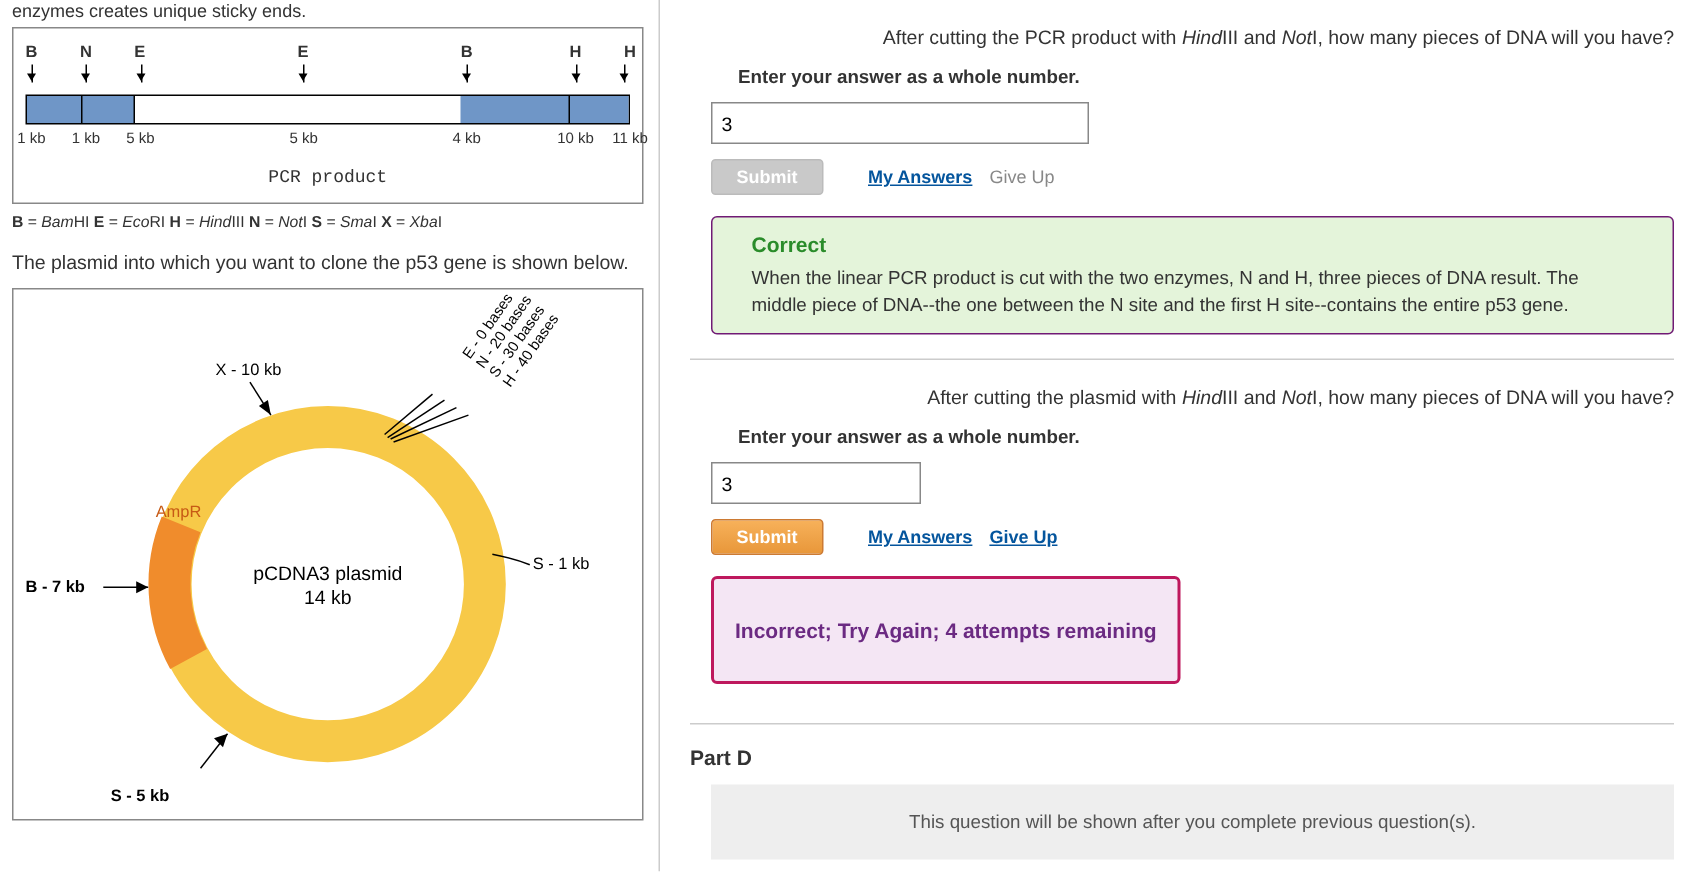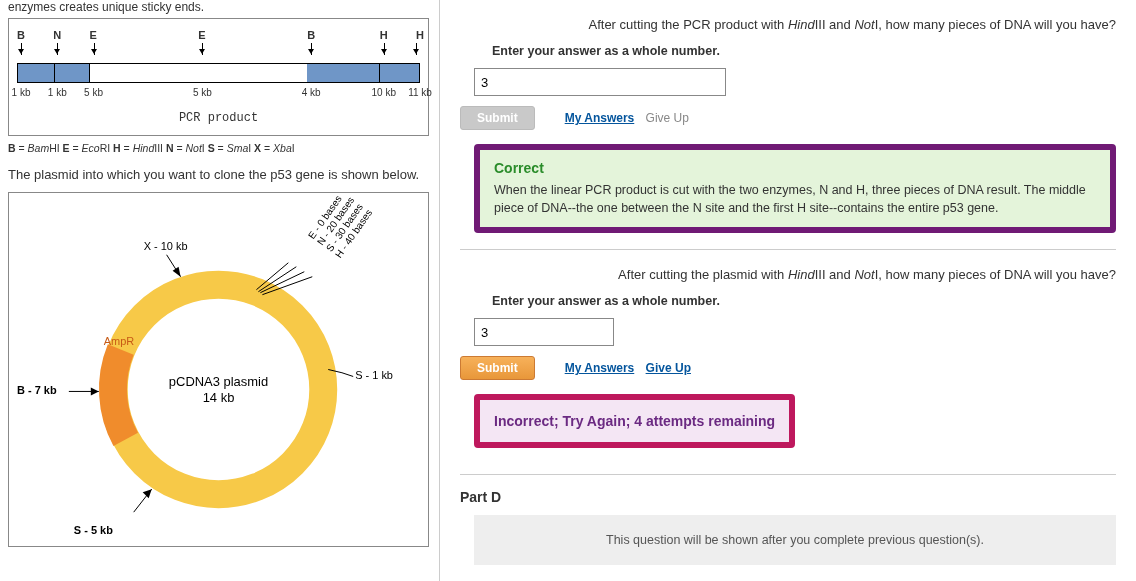--- a/index.html
+++ b/index.html
@@ -99,55 +99,55 @@
       height: 28px;
       width: 252px;
       border: 1px solid #888;
       padding: 2px 6px;
       font-size: 13px;
       margin-left: 14px;
       margin-bottom: 10px;
       display: block;
     }
     .input-half { width: 140px; }
-    .btn-row { display: flex; align-items: center; gap: 30px; margin-bottom: 14px; }
+    .btn-row { margin-left: 14px; display: flex; align-items: center; gap: 30px; margin-bottom: 14px; }
     .submit-btn {
       border: 1px solid #cc7a33;
       background: linear-gradient(#f7b15a, #e8973a);
       color: #fff;
       font-weight: bold;
       font-size: 12px;
       padding: 4px 16px;
       border-radius: 3px;
       cursor: pointer;
     }
     .submit-btn.disabled {
       background: #c9c9c9;
       border: 1px solid #bbb;
       color: #fff;
       cursor: default;
     }
     .link-group { font-size: 12px; }
     .link-group a { color: #04559d; text-decoration: underline; font-weight: bold; margin-right: 8px; cursor: pointer; }
     .link-group .giveup { color: #888; font-weight: normal; text-decoration: none; }
     .feedback-correct {
-      border: 6px solid #701a75;
+      border: 1px solid #701a75;
       background: #e4f4da;
       border-radius: 4px;
-      padding: 10px 14px;
+      padding: 10px 26px;
       margin-left: 14px;
       margin-bottom: 16px;
     }
     .feedback-correct .hdr { color: #2a8c2a; font-weight: bold; font-size: 14px; margin-bottom: 6px; }
     .feedback-correct .body { font-size: 12.5px; line-height: 1.4; color: #333; }
     .feedback-incorrect {
-      border: 6px solid #be185d;
+      border: 2px solid #be185d;
       background: #f4e6f4;
       border-radius: 4px;
-      padding: 13px 14px;
+      padding: 26px 14px;
       margin-left: 14px;
       margin-bottom: 16px;
       display: inline-block;
       text-align: right;
     }
     .feedback-incorrect .hdr { color: #6b2a82; font-weight: bold; font-size: 14px; }
     hr.sep { border: none; border-top: 1px solid #ccc; margin: 10px 0 14px 0; }
     .partD-body {
       background: #eee;
       padding: 18px;

